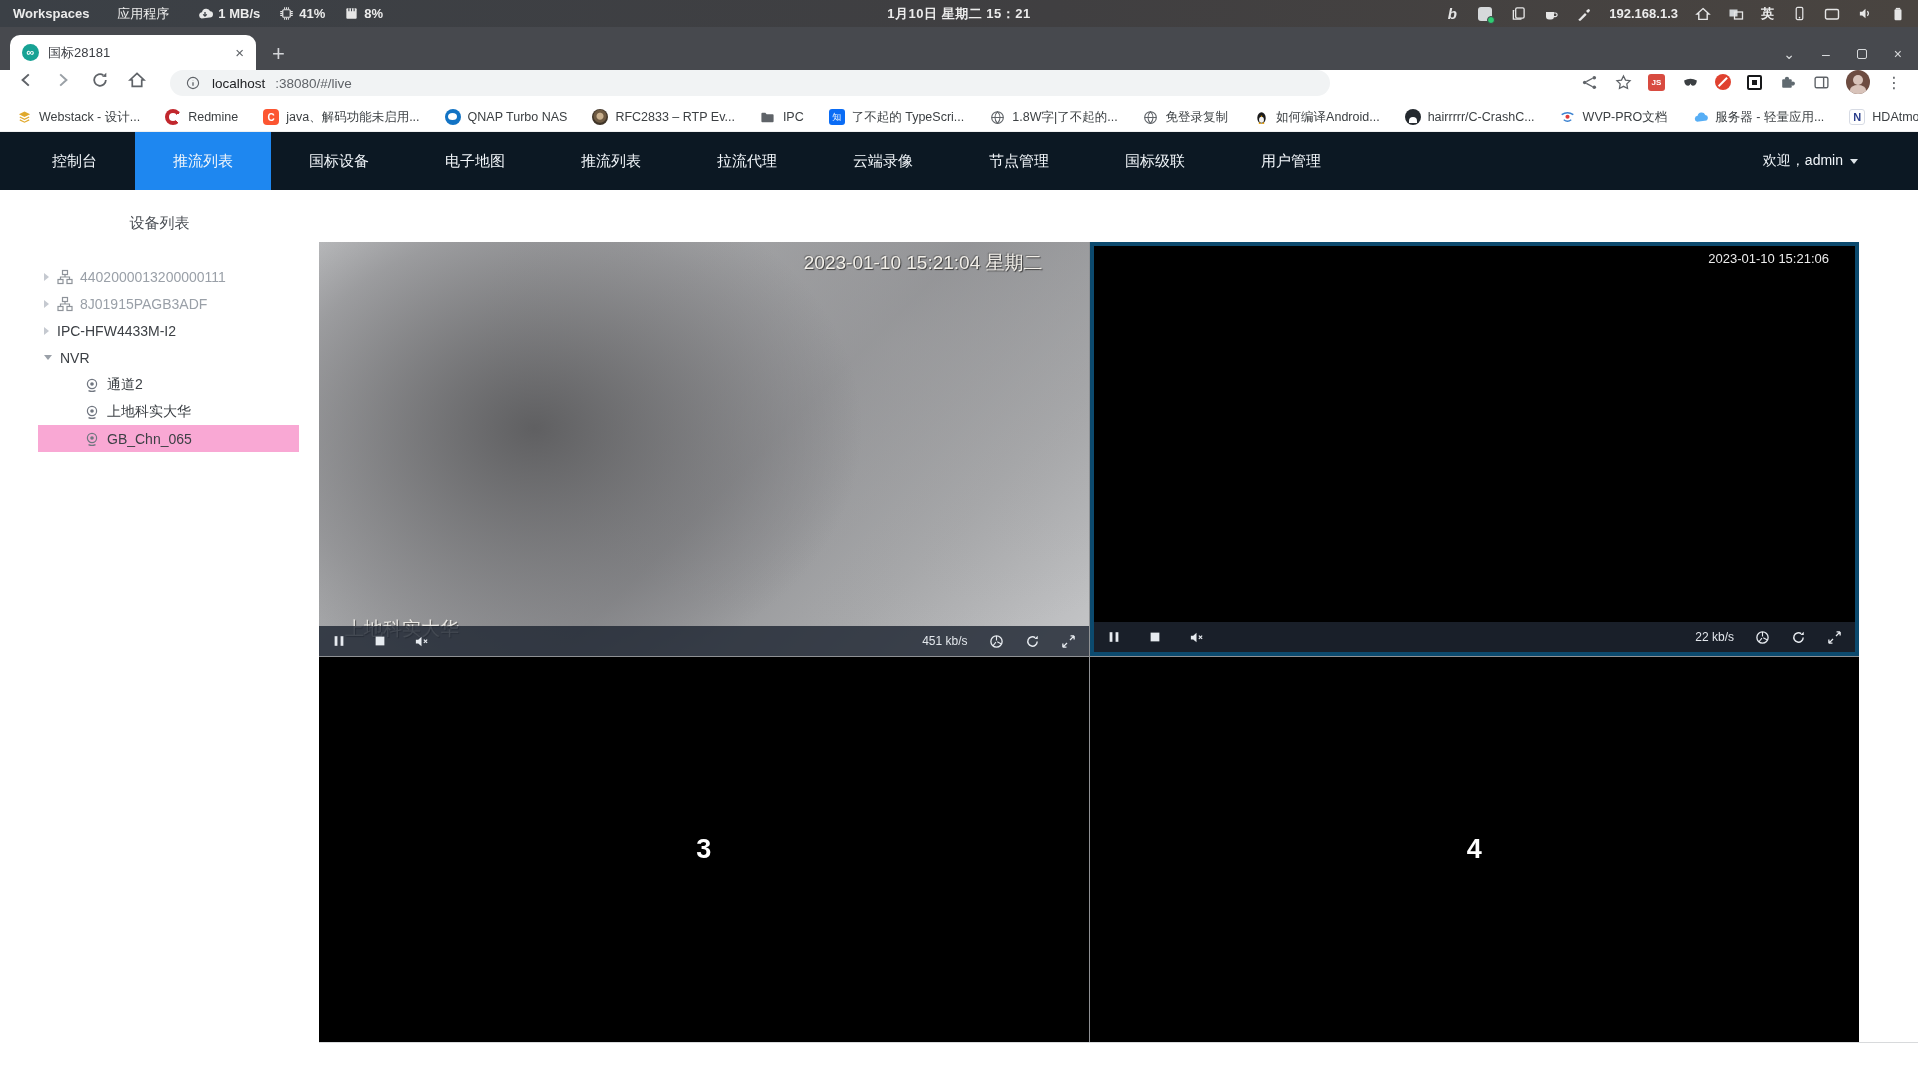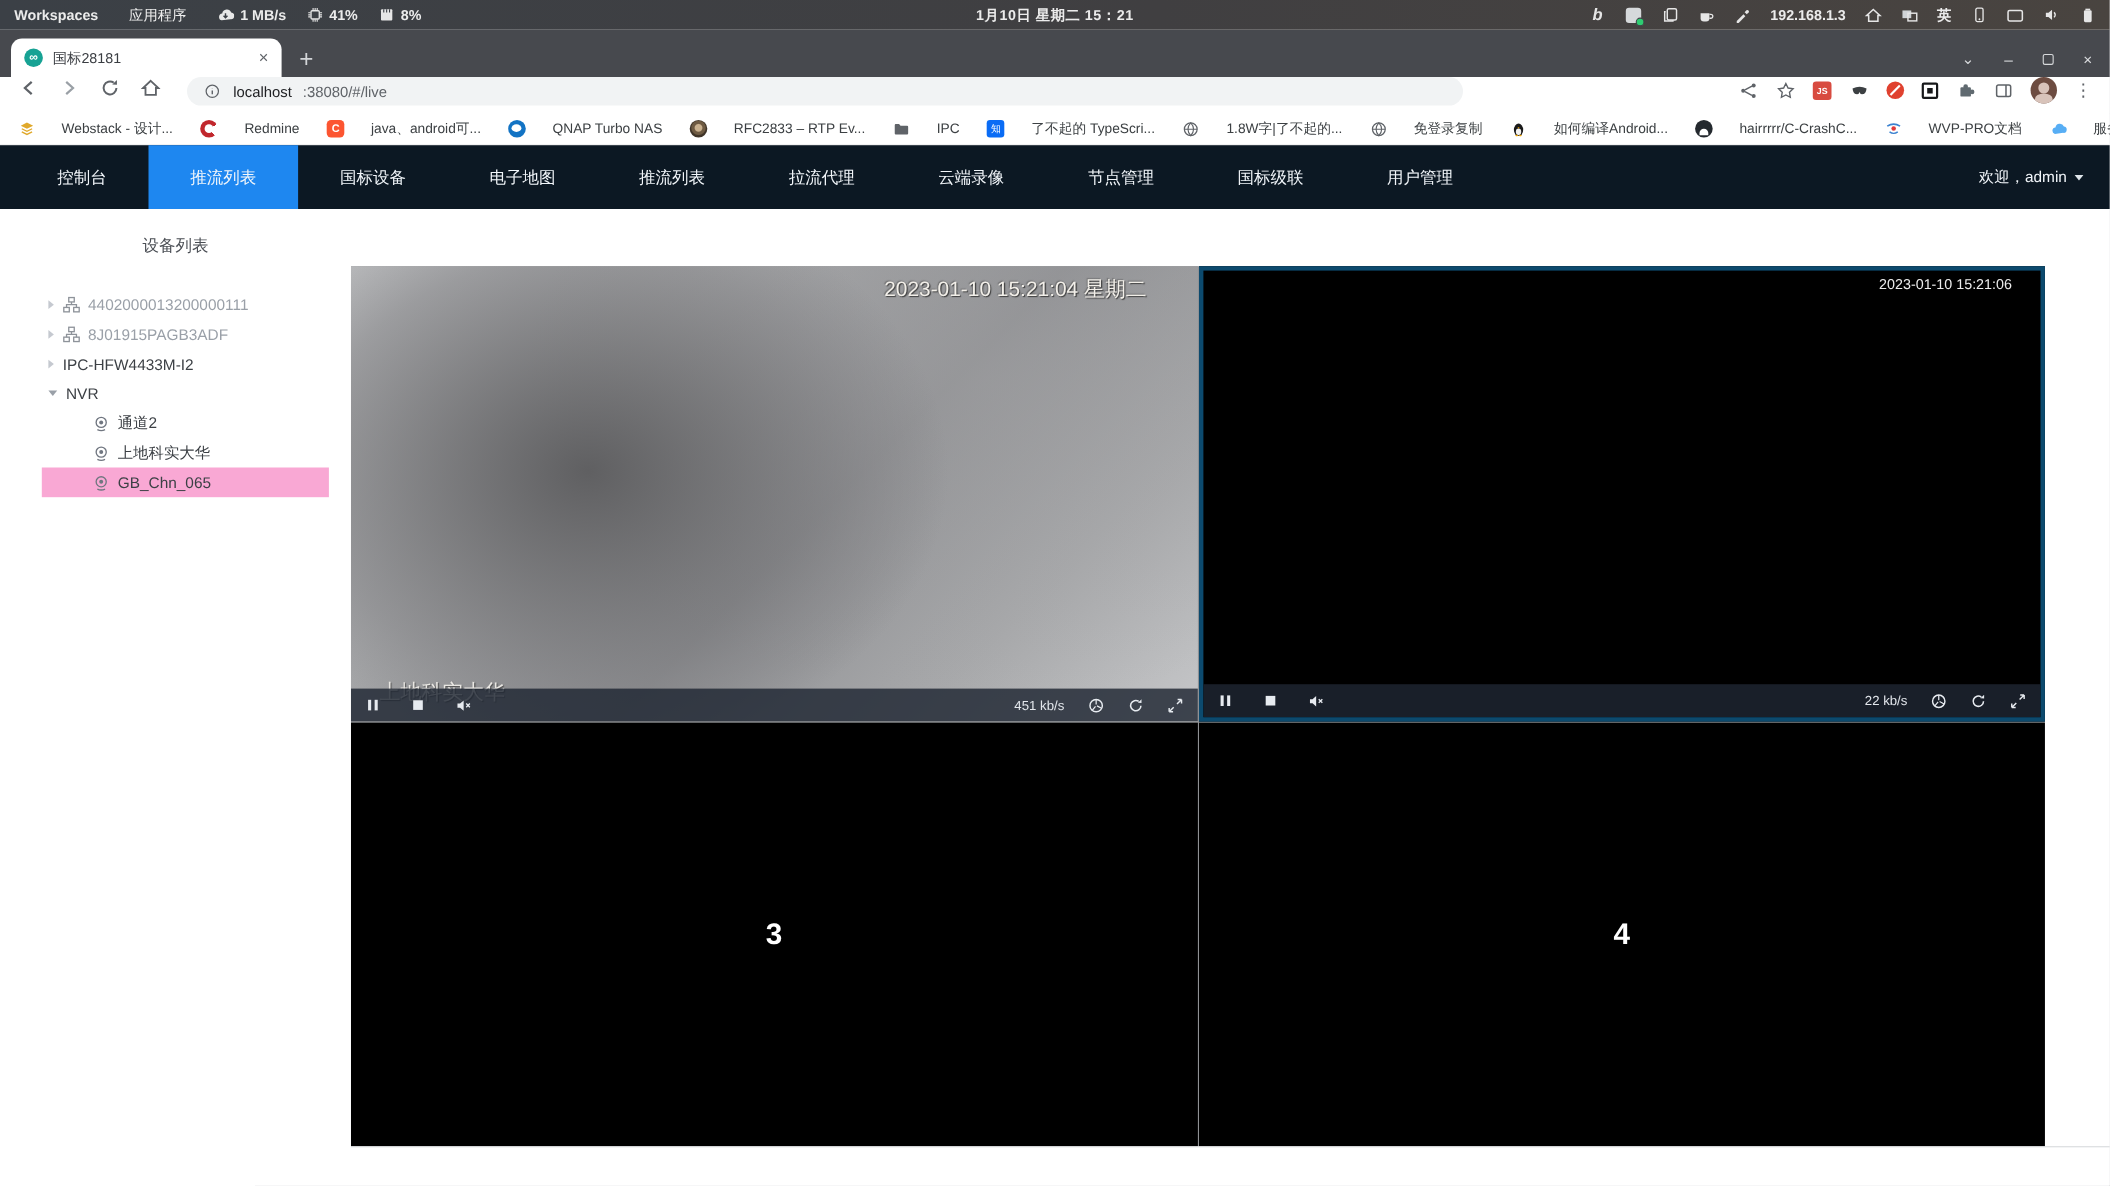--- a/index.html
+++ b/index.html
@@ -52,39 +52,39 @@
   .red-circle { width:16px; height:16px; border-radius:50%; background:#e0412f; position:relative;}
   .red-circle i { position:absolute; left:2px; top:7px; width:12px; height:2.4px; background:#fff; transform:rotate(-45deg); display:block;}
   .avatar { width:24px; height:24px; border-radius:50%; background:#6d4c41; position:relative; overflow:hidden;}
   .avatar i { position:absolute; left:7px; top:5px; width:10px; height:10px; border-radius:50%; background:#d8c3ba; display:block;}
   .avatar u { position:absolute; left:4px; top:15px; width:16px; height:10px; border-radius:50% 50% 0 0; background:#d8c3ba; display:block;}
   .menu-dots { color:#5f6368; font-size:16px; letter-spacing:0; }
 
   
   .bookmarks { position:absolute; left:0; top:103px; width:1918px; height:29px; background:#fff;
     display:flex; align-items:center; gap:25px; padding:0 16px; font-size:12.5px; color:#3c4043; border-bottom:1px solid #f0f0f0;}
-  .bm { display:flex; align-items:center; gap:24px; white-space:nowrap; cursor:pointer;justify-content:center;}
+  .bm { display:flex; align-items:center; gap:7px; white-space:nowrap; cursor:pointer;justify-content:center;}
   .bm-ico { width:16px; height:16px; flex:none; display:flex; align-items:center; justify-content:center; }
   .bi-csdn { background:#fc5531; border-radius:4px; color:#fff; font-weight:bold; font-size:10px;}
   .bi-zhihu { background:#0a6cf5; border-radius:3px; color:#fff; font-size:9px;}
   .bi-redmine { border-radius:50%; background:conic-gradient(from 140deg,#c1272d 0 280deg,#fff 280deg); position:relative;}
   .bi-redmine i{ position:absolute; left:4px; top:4px; width:8px; height:8px; background:#fff; border-radius:50%; display:block;}
   .bi-qnap { border-radius:50%; background:#1273c4; position:relative;}
   .bi-qnap i{ position:absolute; left:3px; top:4px; width:9px; height:7px; border-radius:50%; background:#fff; display:block;}
   .bi-disc { border-radius:50%; background:radial-gradient(circle at 50% 45%,#c9b08e 0 3px,#6e5a42 4px 6px,#3f3428 7px);}
   .bi-github { border-radius:50%; background:#24292e; position:relative;}
   .bi-github i{position:absolute;left:4px;top:8px;width:8px;height:6px;border-radius:4px 4px 0 0;background:#fff;display:block;}
   .bi-hdatmos { background:#fff; border:1px solid #d7dbe4; border-radius:3px; color:#2b3f8c; font-weight:bold; font-size:11px;}
 
   
   .appnav { position:absolute; left:0; top:132px; width:1918px; height:58px; background:#0c1823;
     display:flex; align-items:stretch; padding-left:14px; color:#f2f6fa; font-size:15px; z-index:5;}
   .nav-item { display:flex; align-items:center; padding:0 38px; cursor:pointer; white-space:nowrap;}
   .nav-item.active { background:#1e87f0; }
-  .nav-right { margin-left:auto; display:flex; align-items:center; gap:7px; padding-right:24px; font-size:14px; cursor:pointer;}
+  .nav-right { margin-left:auto; display:flex; align-items:center; gap:7px; padding-right:60px; font-size:14px; cursor:pointer;}
   .caret-down { width:0; height:0; border-left:4.5px solid transparent; border-right:4.5px solid transparent; border-top:5px solid #dfe5ea;}
 
   
   .sidebar { position:absolute; left:0; top:190px; width:319px; height:888px; background:#fff; z-index:2;}
   .side-title { padding-top:24px; text-align:center; font-size:15px; color:#4a4e54; }
   .tree { margin-top:30px; font-size:14px; }
   .trow { height:27px; display:flex; align-items:center; margin:0 20px 0 38px; padding-left:6px; cursor:pointer; white-space:nowrap;}
   .trow.selected { background:#f9a8d4; }
   .trow.child { padding-left:46px; }
   .tw-r { width:0; height:0; border-top:4px solid transparent; border-bottom:4px solid transparent; border-left:5px solid #c5c9d0; margin-right:8px; flex:none;}
@@ -335,21 +335,21 @@
         <span>Webstack - 设计...</span>
     </span>
     <span class="bm">
       <span class="bm-ico bi-redmine">
           <i></i>
         </span>
         <span>Redmine</span>
     </span>
     <span class="bm">
       <span class="bm-ico bi-csdn">C</span>
-        <span>java、android可...</span>
+        <span>java、解码功能未启用...</span>
     </span>
     <span class="bm">
       <span class="bm-ico bi-qnap">
           <i></i>
         </span>
         <span>QNAP Turbo NAS</span>
     </span>
     <span class="bm">
       <span class="bm-ico bi-disc"></span>
         <span>RFC2833 – RTP Ev...</span>

